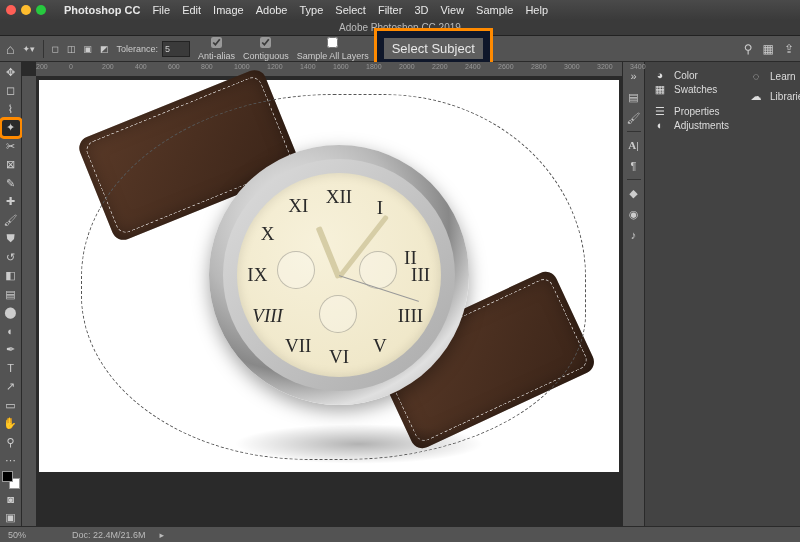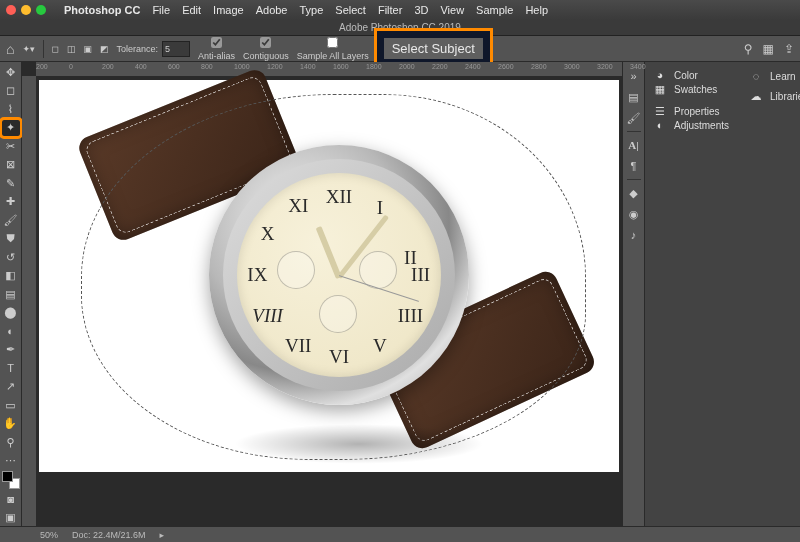--- a/index.html
+++ b/index.html
@@ -54,21 +54,21 @@
 .sub{ position:absolute; width:38px; height:38px; border-radius:50%; border:1px solid rgba(0,0,0,.22); background:rgba(255,255,255,.25); }
 .shadow{ position:absolute; left:145px; bottom:-14px; width:250px; height:40px; background:radial-gradient(ellipse,rgba(0,0,0,.3),transparent 70%); }
 .marquee{ position:absolute; left:42px; top:14px; width:505px; height:366px; border:1px dashed #555; border-radius:50% 40% 48% 45%/50% 50% 40% 45%; pointer-events:none; }
 .panel-dock { width:22px; background:#535353; border-left:1px solid #2a2a2a; display:flex; flex-direction:column; align-items:center; padding-top:6px; gap:5px; }
 .dock-icon{ width:16px; height:16px; display:flex; align-items:center; justify-content:center; color:#ccc; font-size:11px; cursor:pointer; }
 .dock-icon.sep{ height:1px; width:14px; background:#333; }
 .panels { width:156px; background:#434343; border-left:1px solid #2a2a2a; padding:6px 8px; display:flex; flex-direction:column; gap:5px; }
 .panel-row{ display:flex; align-items:center; gap:7px; font-size:10px; color:#ddd; cursor:pointer; }
 .panel-row .ic{ width:14px; height:14px; display:flex; align-items:center; justify-content:center; font-size:11px; }
 .learn{ display:flex; flex-direction:column; gap:6px; margin-top:1px; }
-.status-bar{ height:16px; background:#535353; border-top:1px solid #2a2a2a; display:flex; align-items:center; font-size:9px; color:#bbb; padding:0 8px; gap:14px;text-align:right; }
+.status-bar{ height:16px; background:#535353; border-top:1px solid #2a2a2a; display:flex; align-items:center; font-size:9px; color:#bbb; padding:0 8px; gap:14px; }
 .status-bar .z{ width:50px; }
 .fgbg{ position:relative; width:18px; height:18px; }
 .fgbg .a,.fgbg .b{ position:absolute; width:11px; height:11px; border:1px solid #999; }
 .fgbg .a{ background:#000; left:0; top:0; z-index:1; }
 .fgbg .b{ background:#fff; right:0; bottom:0; }
 </style>
 </head>
 <body>
 
 <div class="mac-menubar">

